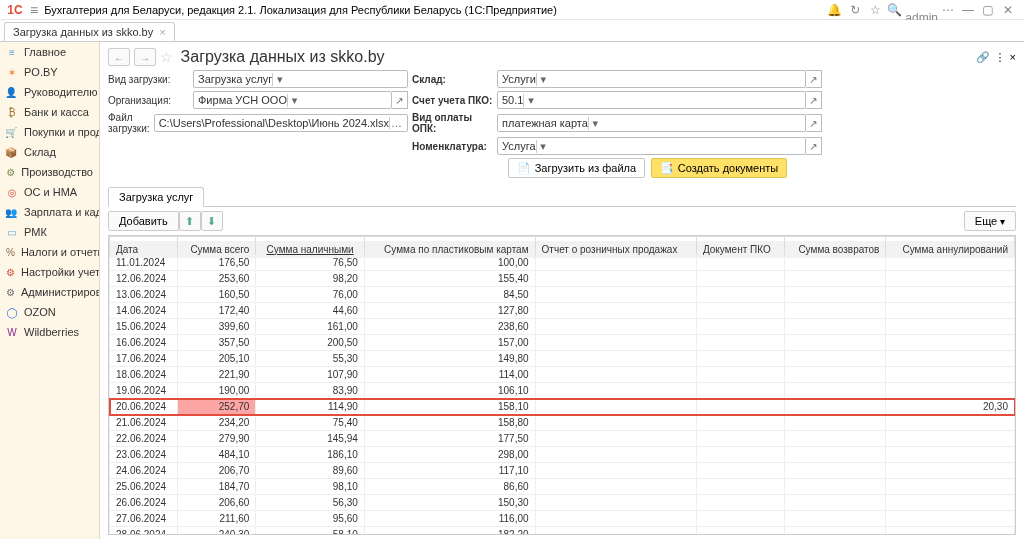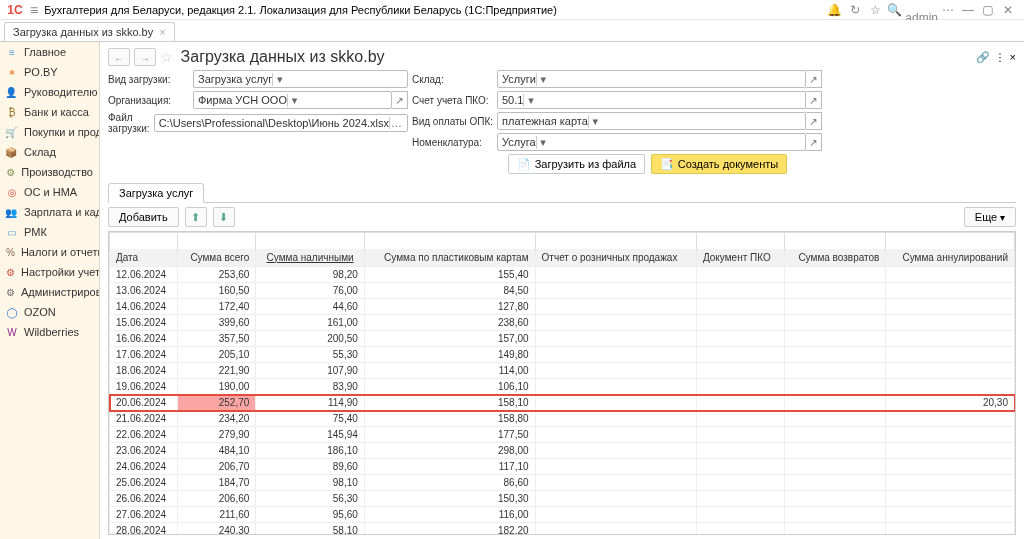--- a/index.html
+++ b/index.html
@@ -17,36 +17,36 @@
 .sidebar .item { display:flex; align-items:center; gap:6px; padding:4px 6px; font-size:10px; color:#333; cursor:pointer; white-space:nowrap;}
 .sidebar .ico{width:12px;height:12px;display:inline-flex;align-items:center;justify-content:center;font-size:10px;}
 .content { flex:1; display:flex;flex-direction:column; overflow:hidden; }
 .headerrow { display:flex; align-items:center; gap:4px; padding:6px 8px 2px 8px;}
 .navbtn { width:22px;height:18px;border:1px solid #ccc;border-radius:2px;display:flex;align-items:center;justify-content:center;background:#fafafa;color:#888;cursor:pointer;font-size:10px;}
 .page-title { font-size:16px; color:#333; margin-left:4px;}
 .headerrow .spacer{flex:1;}
 .form-area { padding: 2px 8px; display:grid; grid-template-columns: 300px 410px; column-gap:4px;}
 .fld { display:flex; align-items:center; margin-bottom:3px;}
 .fld .lbl{ width:85px; color:#333; font-size:10px;}
-.fld .lbl2{ width:85px; color:#333; font-size:10px;}
+.fld .lbl2{ width:85px; color:#333; font-size:10px;font-weight:bold;}
 .fld .inp { flex:1; height:18px; border:1px solid #bbb; border-radius:2px; background:#fff; padding:0 4px; display:flex; align-items:center; font-size:10px; color:#333; position:relative;}
 .fld .dd { width:14px; text-align:center; border-left:1px solid #ccc; color:#666; cursor:pointer;}
 .fld .ext { width:16px; height:18px; border:1px solid #bbb; border-left:none; display:flex;align-items:center;justify-content:center;color:#666;cursor:pointer;font-size:10px;}
 .btns { display:flex; gap:6px; margin-left:96px; margin-top:3px;}
 .btnfile { height:20px; border:1px solid #c9c9c9; border-radius:2px; background:#fff; padding:0 8px; display:flex;align-items:center;gap:4px;font-size:10px;cursor:pointer;}
 .btncreate { height:20px; border:1px solid #d6c84c; border-radius:2px; background:#ffe168; padding:0 8px; display:flex;align-items:center;gap:4px;font-size:10px;cursor:pointer;}
 .subtabs { margin:6px 8px 0 8px; display:flex; border-bottom:1px solid #ccc;}
 .subtab { border:1px solid #ccc; border-bottom:1px solid #fff; border-radius:3px 3px 0 0; padding:3px 10px; background:#fff; font-size:10px; position:relative; top:1px;}
-.tbar { display:flex; align-items:center; gap:6px; padding:4px 8px;}
+.tbar { display:flex; align-items:center; padding:4px 8px;}
 .smallbtn { height:20px; border:1px solid #ccc; border-radius:2px; background:#fafafa; padding:0 10px; display:flex;align-items:center;font-size:10px;cursor:pointer;}
 .iconbtn { width:22px;height:20px;border:1px solid #ccc;border-radius:2px;background:#fafafa;display:flex;align-items:center;justify-content:center;color:#5a8;cursor:pointer;}
 .tbar .spacer{flex:1;}
 .table-wrap { flex:1; margin:0 8px 4px 8px; border:1px solid #ccc; overflow:auto; position:relative;}
 table { border-collapse:collapse; width:100%; }
-thead th { background:#f2f2f2; border:1px solid #ddd; font-weight:normal; font-size:10px; color:#333; padding:3px 6px; text-align:left; position:sticky; top:16px;}
+thead th { background:#f2f2f2; border:1px solid #ddd; font-weight:normal; font-size:10px; color:#333; padding:3px 6px; text-align:left; position:sticky; top:4px;}
 tbody td { border:1px solid #eee; font-size:10px; color:#333; padding:2px 6px; height:15px;}
 tbody tr.hl { outline:2px solid #e34b3d; outline-offset:-1px;}
 tbody tr.hl td:nth-child(2){ background:#fca5a5;}
 .num { text-align:right; }
 .star{color:#ccc;font-size:14px;cursor:pointer;}
 </style>
 </head>
 <body>
 
 <div class="titlebar">

